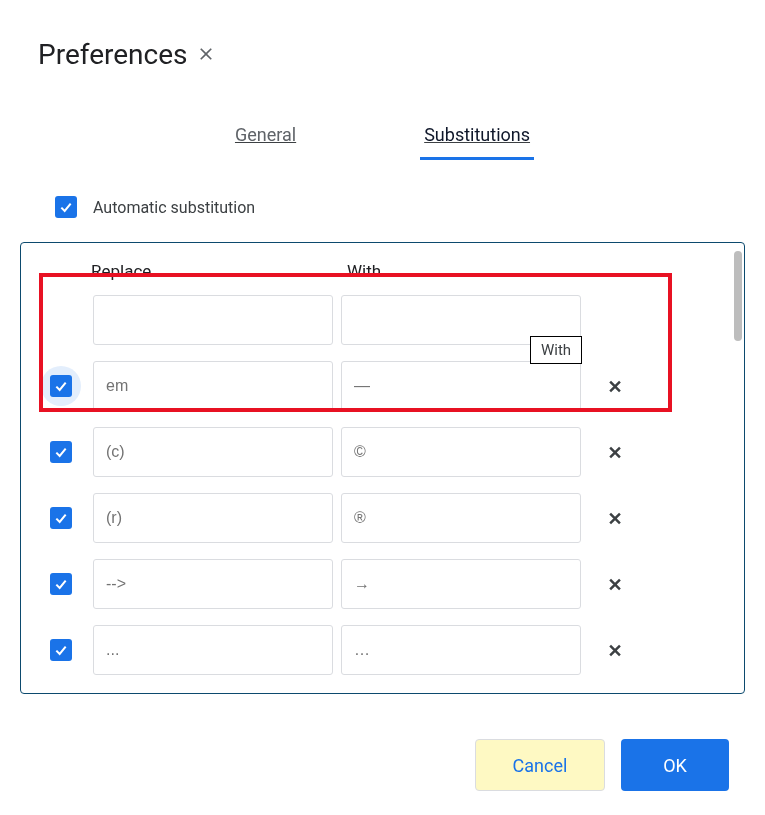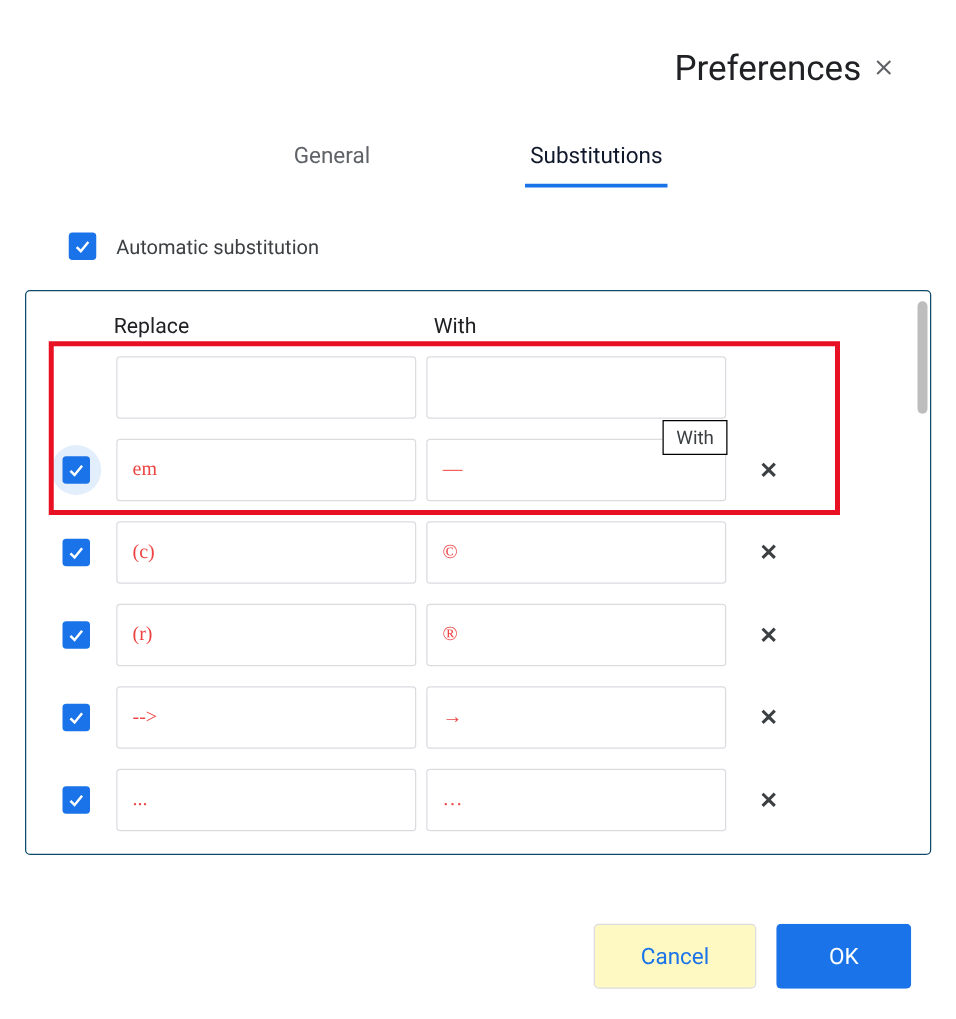--- a/index.html
+++ b/index.html
@@ -17,21 +17,21 @@
     }
     .dialog {
       position: relative;
       width: 100%;
       height: 100%;
       padding: 0;
     }
     .header {
       display: flex;
       align-items: center;
-      justify-content: flex-end;
+      justify-content: flex-start;
       padding: 36px 40px 20px 38px;
     }
     .title {
       font-size: 28px;
       font-weight: 400;
       color: #202124;
     }
     .close-btn {
       width: 36px;
       height: 36px;
@@ -44,21 +44,22 @@
     }
     .close-btn svg {
       width: 20px;
       height: 20px;
     }
     .tabs {
       display: flex;
       justify-content: center;
       gap: 120px;
       padding: 0 40px;
-      margin-top: 14px;
+      margin-top: 24px;
+      text-decoration: underline;
     }
     .tab {
       font-size: 18px;
       padding: 8px 4px 12px 4px;
       cursor: pointer;
       color: #5f6368;
       border-bottom: 3px solid transparent;
     }
     .tab.active {
       color: #0f172a;
@@ -157,24 +158,23 @@
       width: 248px;
       padding: 0 4px;
     }
     .row input[type="text"] {
       width: 100%;
       height: 50px;
       border: 1px solid #dadce0;
       border-radius: 3px;
       padding: 0 12px;
       font-size: 16px;
-      color: #ef4444;
+      color: #737373;
       outline: none;
       background: #fff;
-      font-family: Liberation Serif, serif;
     }
     .row .delete-cell {
       width: 60px;
       display: flex;
       align-items: center;
       justify-content: center;
     }
     .delete-btn {
       width: 32px;
       height: 32px;

